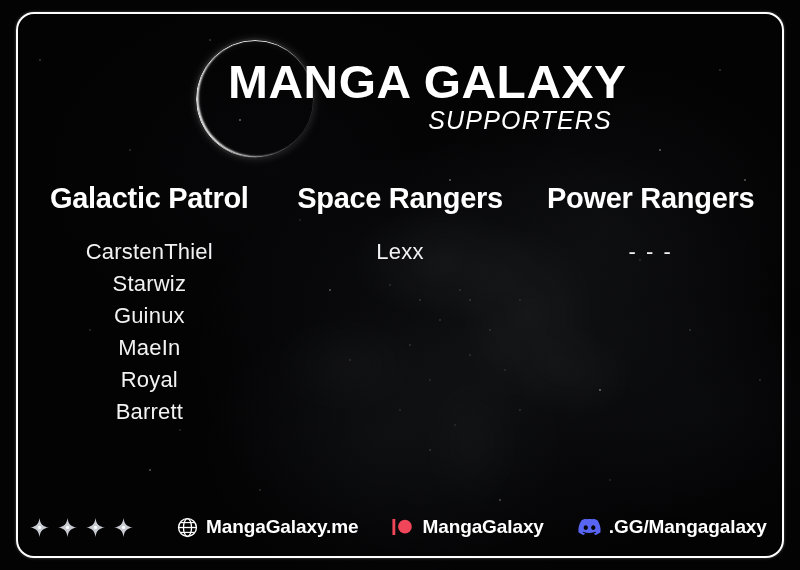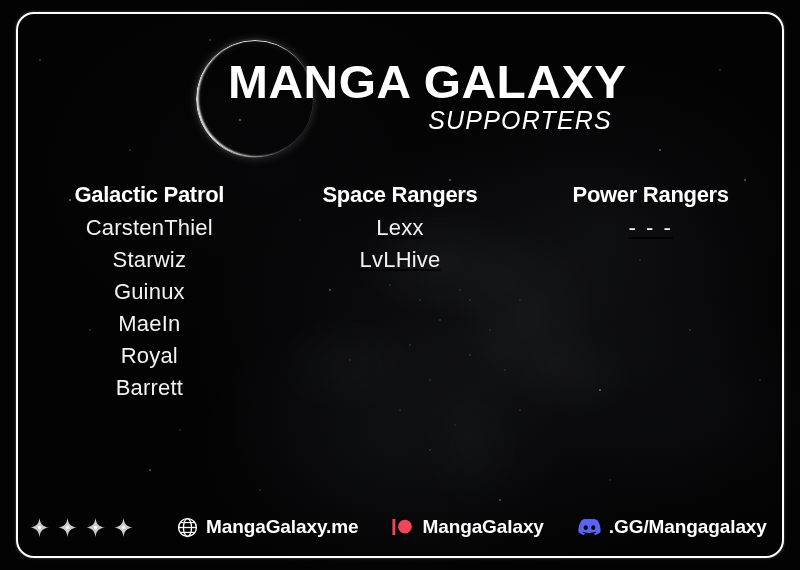--- a/index.html
+++ b/index.html
@@ -178,27 +178,27 @@
   .tiers {
     position:absolute;
     left:24px; right:24px; top:182px;
     display:flex;
     align-items:flex-start;
   }
   .tier { flex:1 1 0; text-align:center; }
   .tier-title {
     font-family:"Liberation Sans", sans-serif;
     font-weight:700;
-    font-size:22px;
+    font-size:29px;
     line-height:1.15;
     color:#ffffff;
     letter-spacing:-0.3px;
     white-space:nowrap;
   }
-  .tier-names { margin-top:5px;text-decoration:underline; }
+  .tier-names { margin-top:21px; }
   .tier-name {
     font-family:"Liberation Sans", sans-serif;
     font-weight:400;
     font-size:22px;
     line-height:1.45;
     color:#f2f2f3;
     letter-spacing:0.2px;
   }
   .tier-empty {
     font-family:"Liberation Sans", sans-serif;
@@ -277,21 +277,20 @@
         <div class="tier-name">MaeIn</div>
         <div class="tier-name">Royal</div>
         <div class="tier-name">Barrett</div>
       </div>
     </div>
 
     <div class="tier">
       <div class="tier-title">Space Rangers</div>
       <div class="tier-names">
         <div class="tier-name">Lexx</div>
-        <div class="tier-name">LvLHive</div>
       </div>
     </div>
 
     <div class="tier">
       <div class="tier-title">Power Rangers</div>
       <div class="tier-names">
         <div class="tier-empty">- - -</div>
       </div>
     </div>
 

